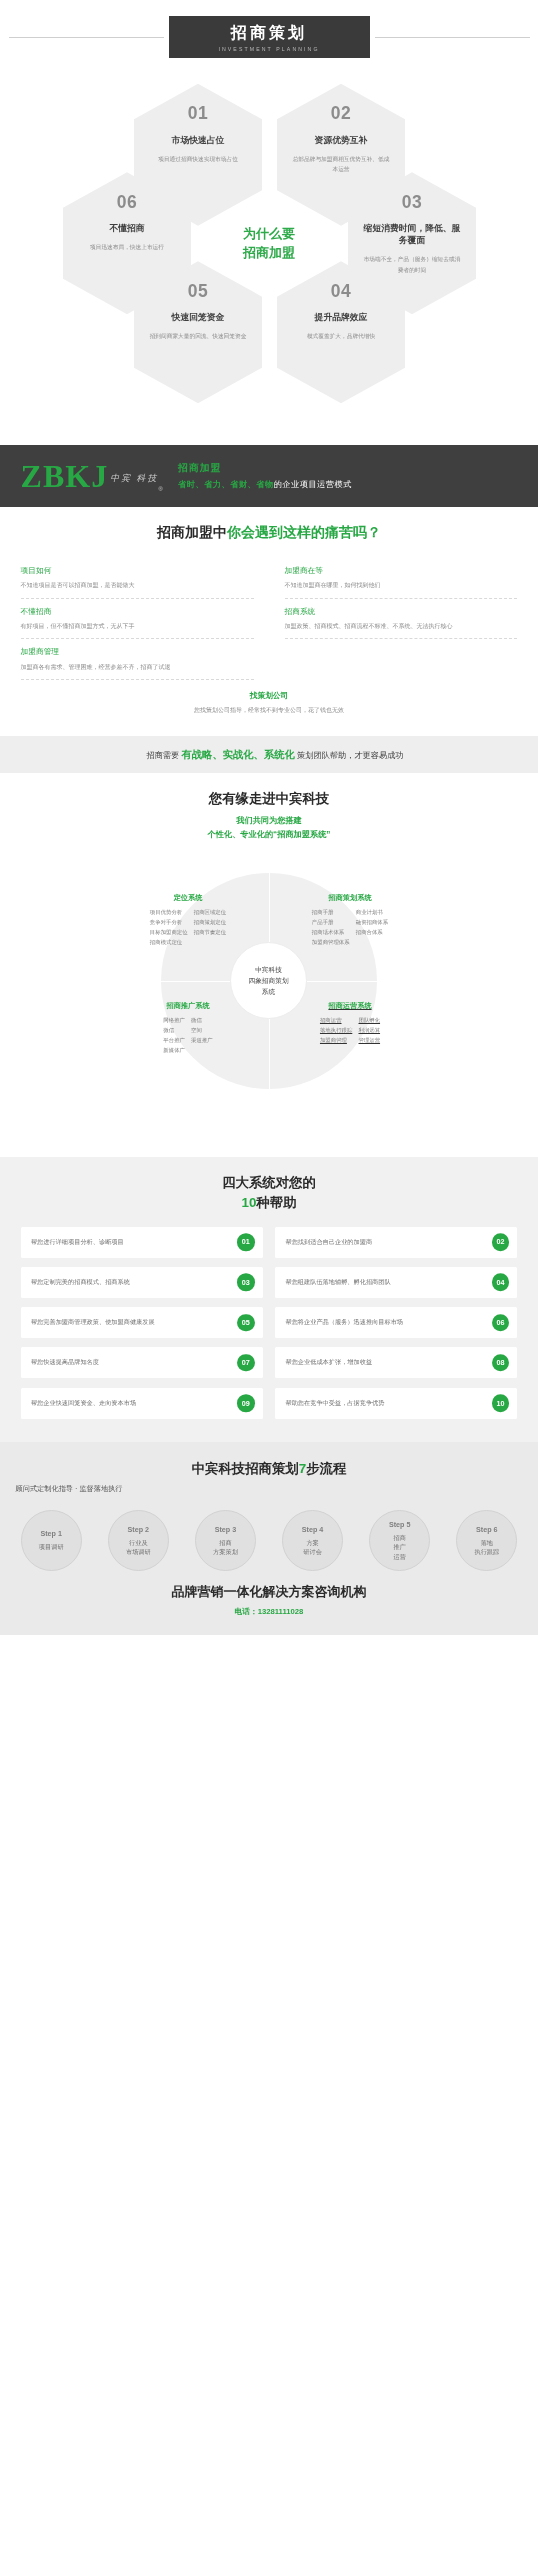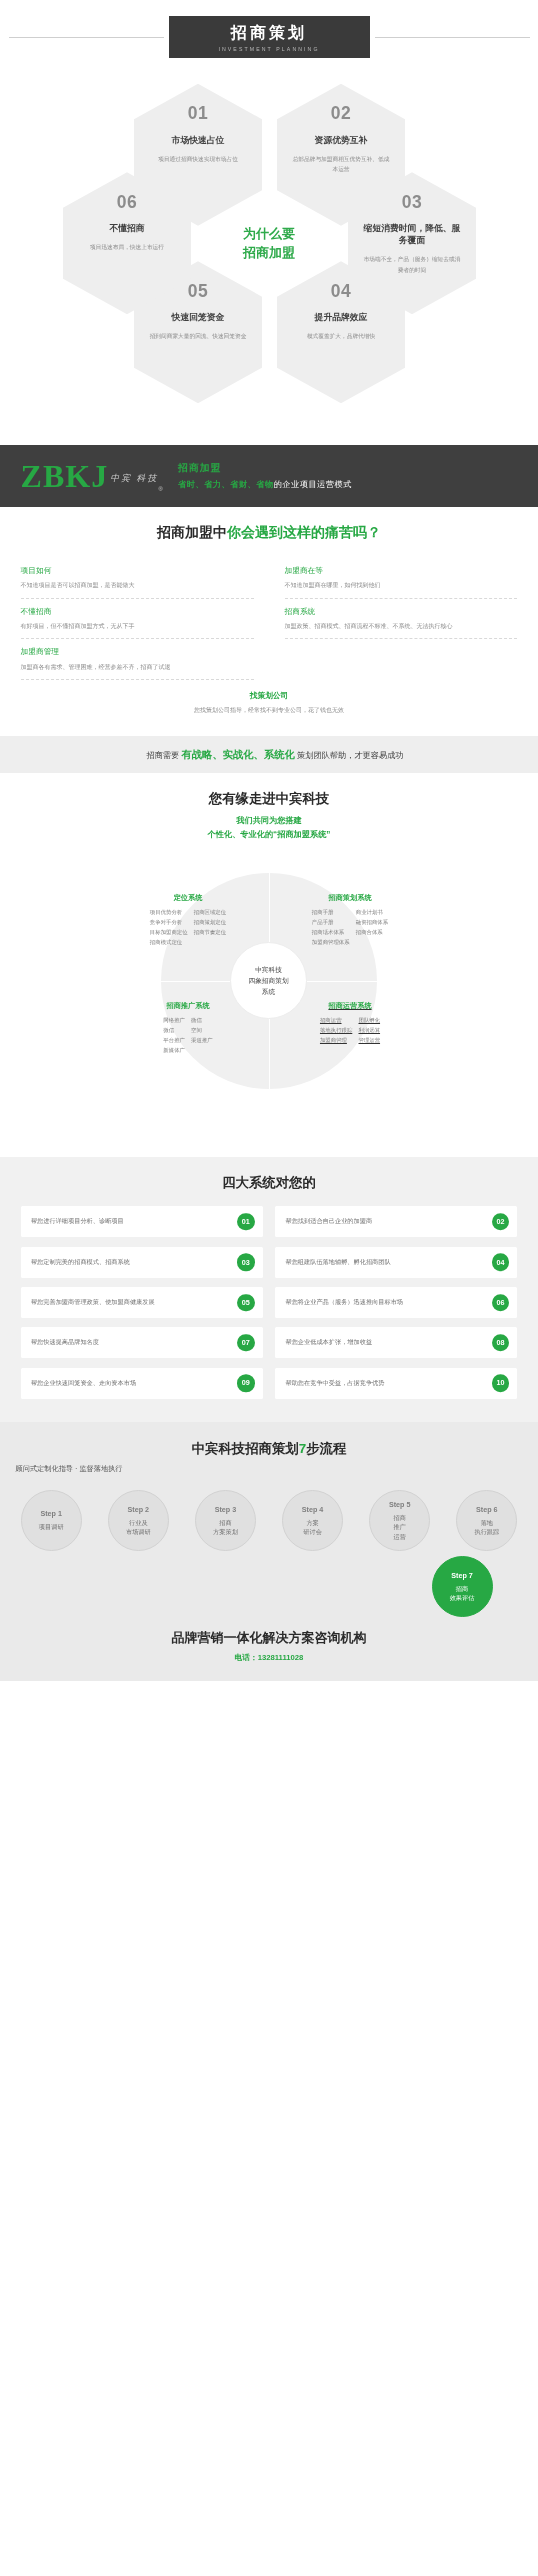--- a/index.html
+++ b/index.html
@@ -321,20 +321,23 @@
             <li>利润远算</li>
             <li>管理运营</li>
           </ul>
         </div>
       </div>
     </div>
   </section>
 
   <section class="sec-help">
     <div class="help-h1">四大系统对您的</div>
+    <div class="help-h2">
+      <em>10</em><span>种帮助</span>
+    </div>
     <div class="help-grid">
       <div class="help-item">
         <span>帮您进行详细项目分析、诊断项目</span>
         <span class="help-badge">01</span>
       </div>
       <div class="help-item">
         <span>帮您找到适合自己企业的加盟商</span>
         <span class="help-badge">02</span>
       </div>
       <div class="help-item">
@@ -398,26 +401,20 @@
       <div class="step-c">
         <div class="sl">Step 5</div>
         <div class="st">招商<br>推广<br>运营</div>
       </div>
       <div class="step-c">
         <div class="sl">Step 6</div>
         <div class="st">落地<br>执行跟踪</div>
       </div>
     </div>
 
-    <div class="step-last-wrap">
-      <div class="step-c green">
-        <div class="sl">Step 7</div>
-        <div class="st">招商<br>效果评估</div>
-      </div>
-    </div>
 
     <div class="foot">
       <div class="f1">品牌营销一体化解决方案咨询机构</div>
       <div class="f2">电话：13281111028</div>
     </div>
   </section>
 
 </div>
 
 

